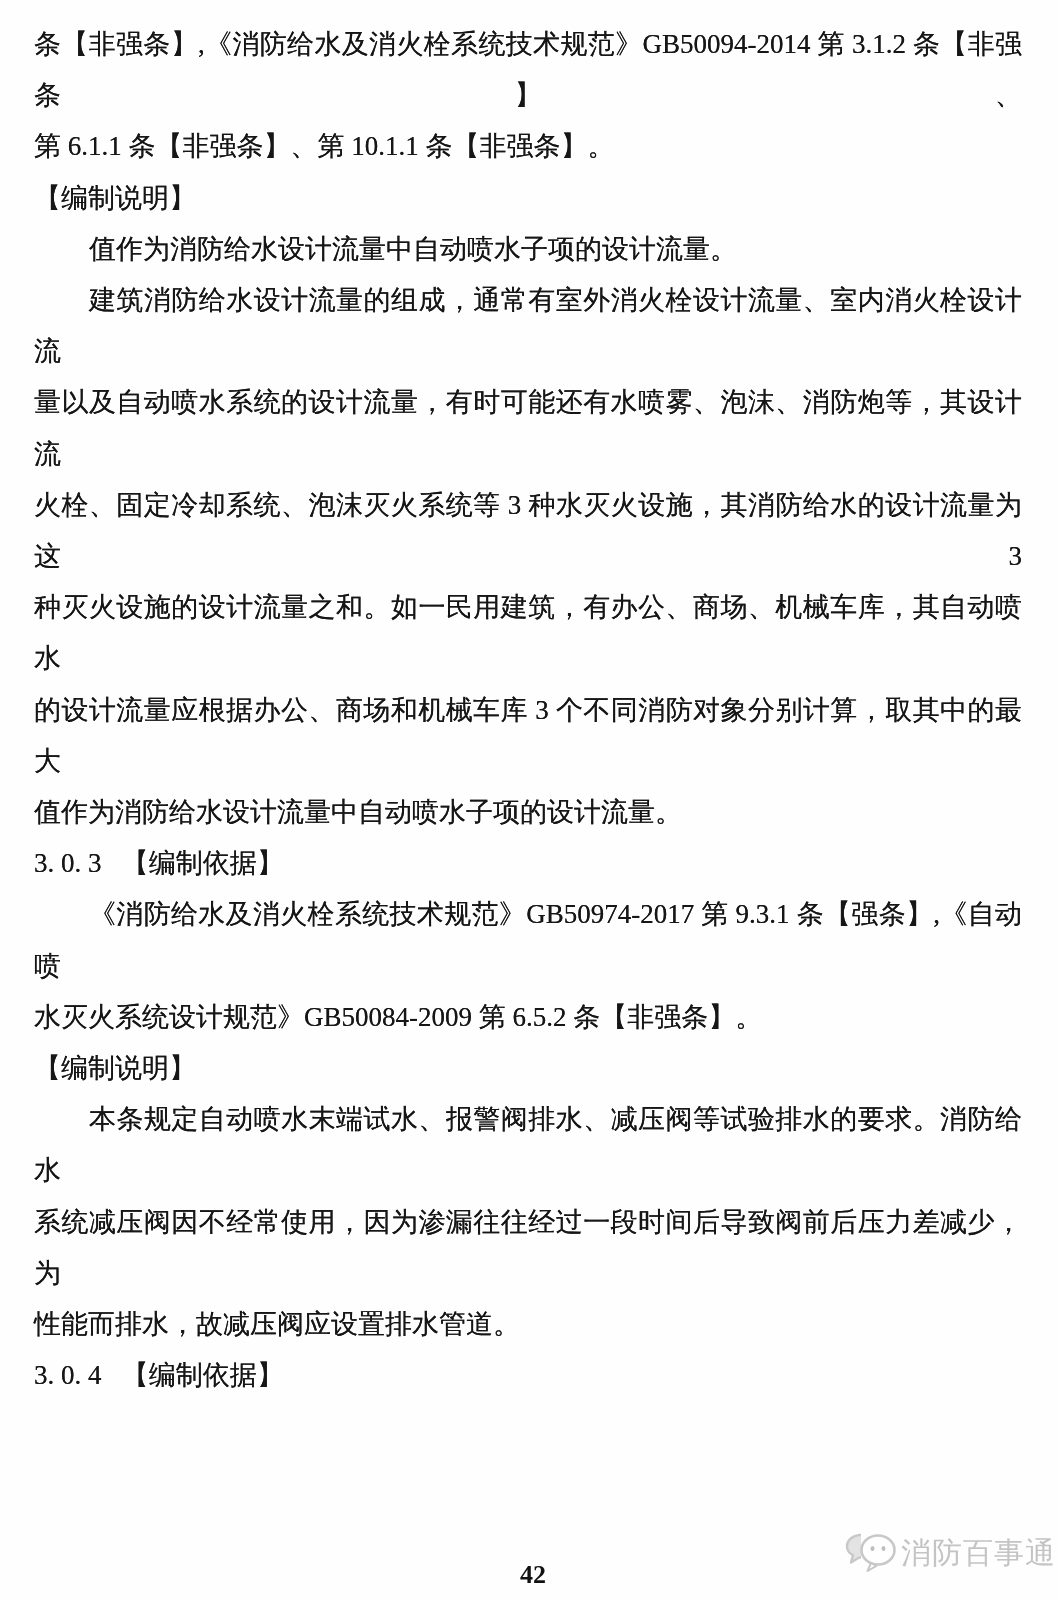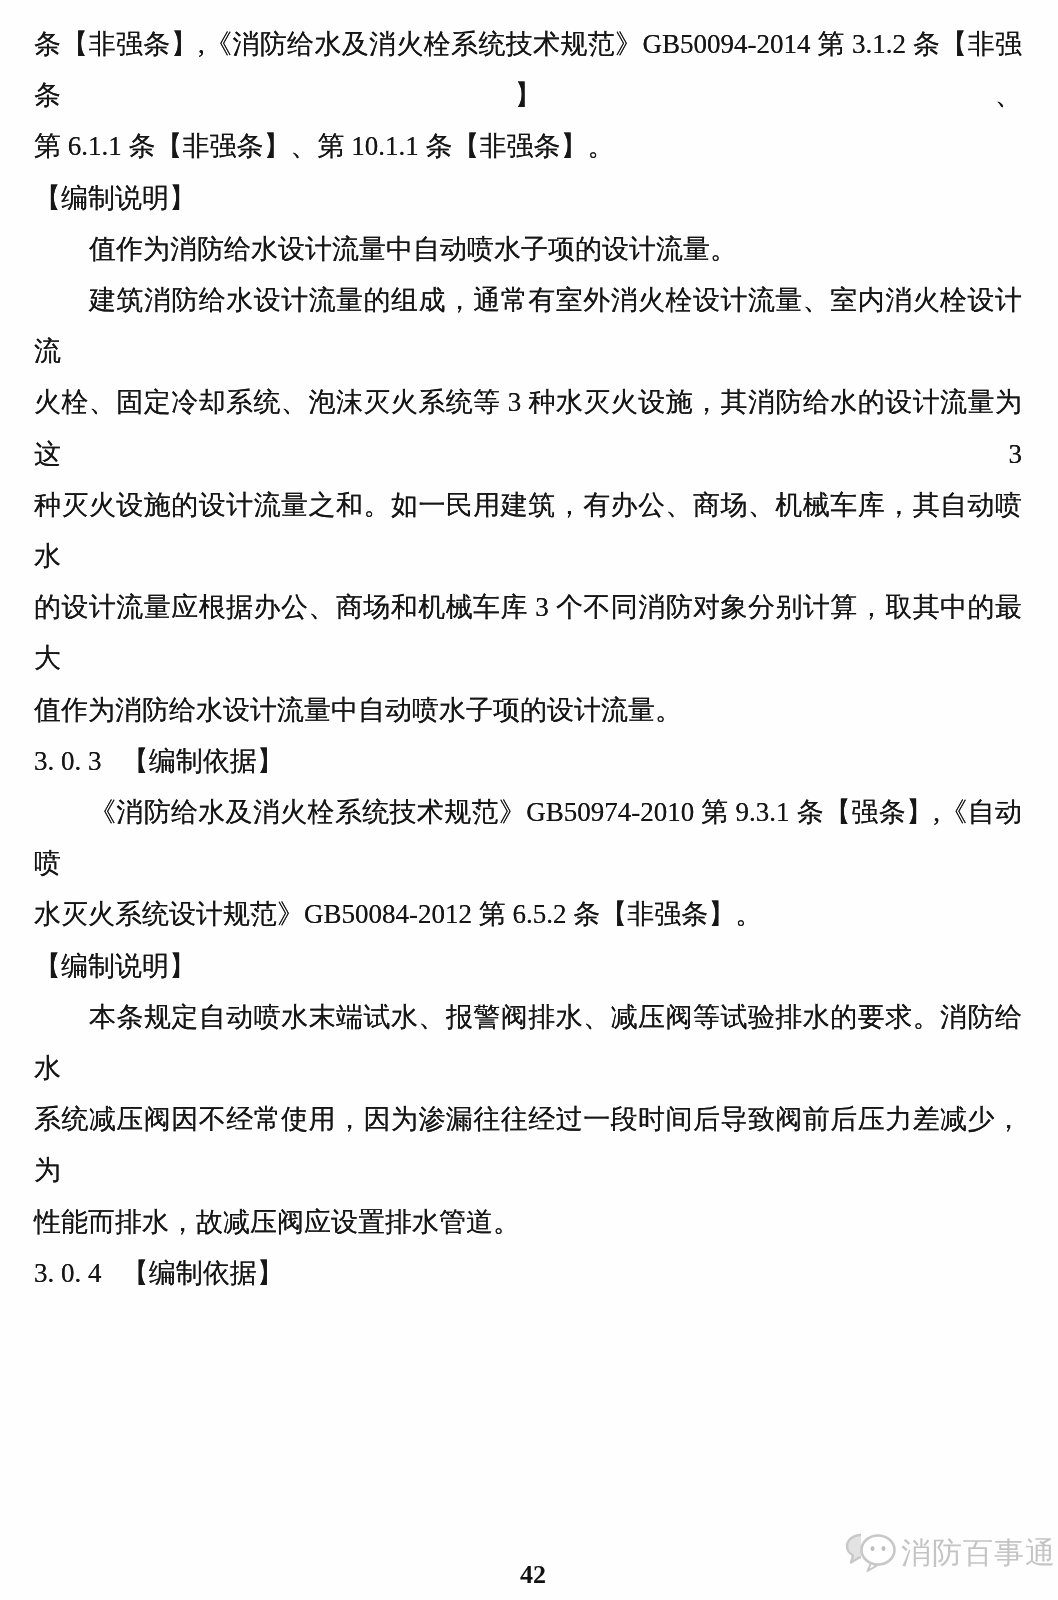--- a/index.html
+++ b/index.html
@@ -65,27 +65,28 @@
 <body>
 
 <div class="page">
 
   <div class="doc-body" id="doc-body">
       <p class="line fill">条【非强条】,《消防给水及消火栓系统技术规范》GB50094-2014 第 3.1.2 条【非强条】、</p>
       <p class="line">第 6.1.1 条【非强条】、第 10.1.1 条【非强条】。</p>
       <p class="line">【编制说明】</p>
       <p class="line indent">值作为消防给水设计流量中自动喷水子项的设计流量。</p>
       <p class="line indent fill">建筑消防给水设计流量的组成，通常有室外消火栓设计流量、室内消火栓设计流</p>
+      <p class="line fill">量以及自动喷水系统的设计流量，有时可能还有水喷雾、泡沫、消防炮等，其设计流</p>
       <p class="line fill">火栓、固定冷却系统、泡沫灭火系统等 3 种水灭火设施，其消防给水的设计流量为这 3</p>
       <p class="line fill">种灭火设施的设计流量之和。如一民用建筑，有办公、商场、机械车库，其自动喷水</p>
       <p class="line fill">的设计流量应根据办公、商场和机械车库 3 个不同消防对象分别计算，取其中的最大</p>
       <p class="line">值作为消防给水设计流量中自动喷水子项的设计流量。</p>
       <p class="line">3. 0. 3   【编制依据】</p>
-      <p class="line indent fill">《消防给水及消火栓系统技术规范》GB50974-2010 第 9.3.1 条【强条】,《自动喷</p>
-      <p class="line">水灭火系统设计规范》GB50084-2012 第 6.5.2 条【非强条】。</p>
+      <p class="line indent fill">《消防给水及消火栓系统技术规范》GB50974-2017 第 9.3.1 条【强条】,《自动喷</p>
+      <p class="line">水灭火系统设计规范》GB50084-2009 第 6.5.2 条【非强条】。</p>
       <p class="line">【编制说明】</p>
       <p class="line indent fill">本条规定自动喷水末端试水、报警阀排水、减压阀等试验排水的要求。消防给水</p>
       <p class="line fill">系统减压阀因不经常使用，因为渗漏往往经过一段时间后导致阀前后压力差减少，为</p>
       <p class="line">性能而排水，故减压阀应设置排水管道。</p>
       <p class="line">3. 0. 4   【编制依据】</p>
     </div>
 
   <div class="watermark">
     <svg width="52" height="42" viewBox="0 0 52 42" aria-hidden="true">
       <path d="M16 3 C8.3 3 2 8 2 14.2 c0 3.8 2.4 7.1 6 9.1 L6 30.5 l8.2-5.1 c0.6 0.1 1.2 0.15 1.8 0.15" fill="#e3e3e3" stroke="#c8c8c8" stroke-width="2.4" stroke-linejoin="round"></path>

